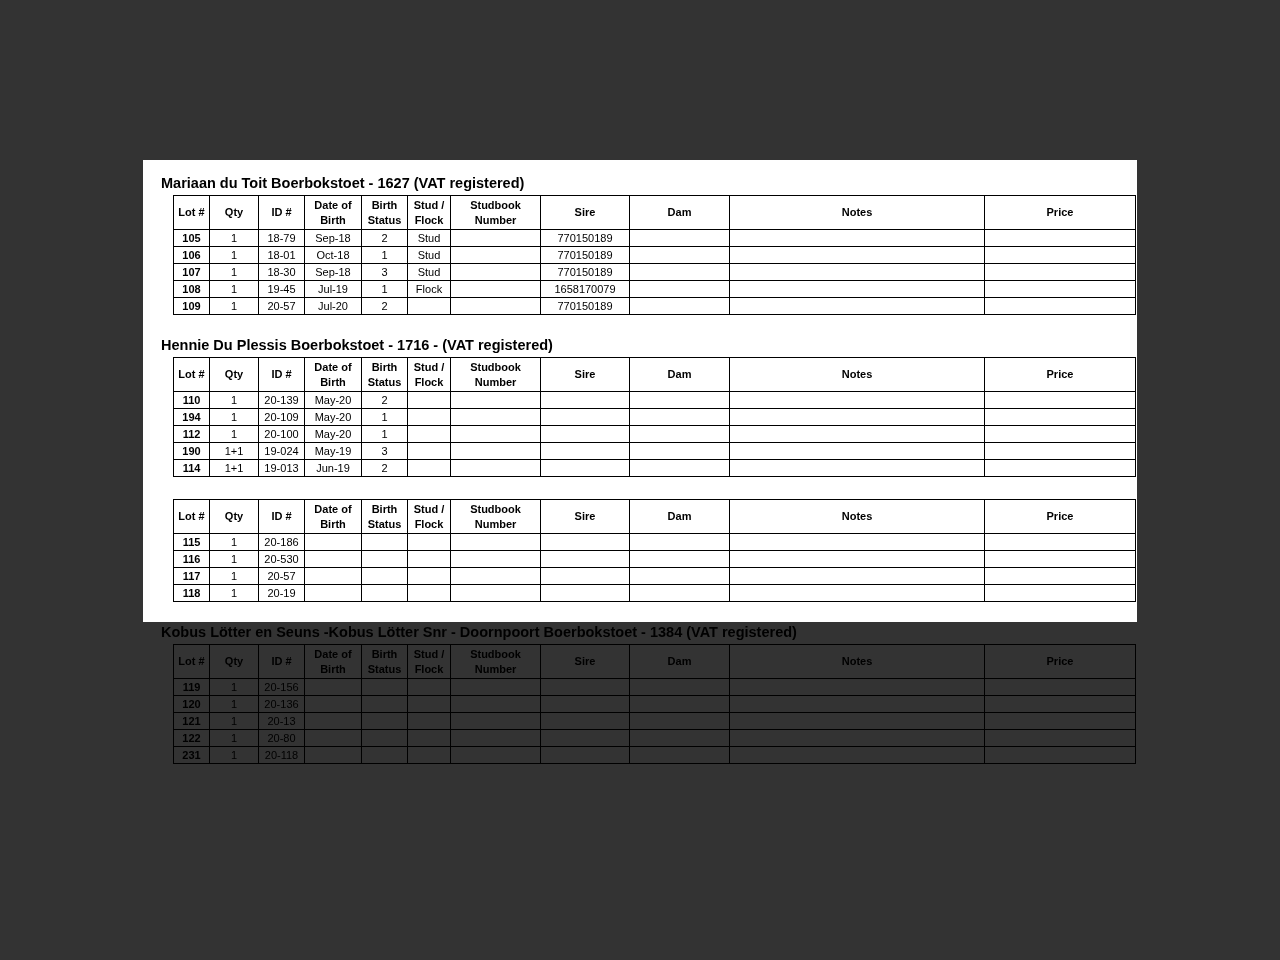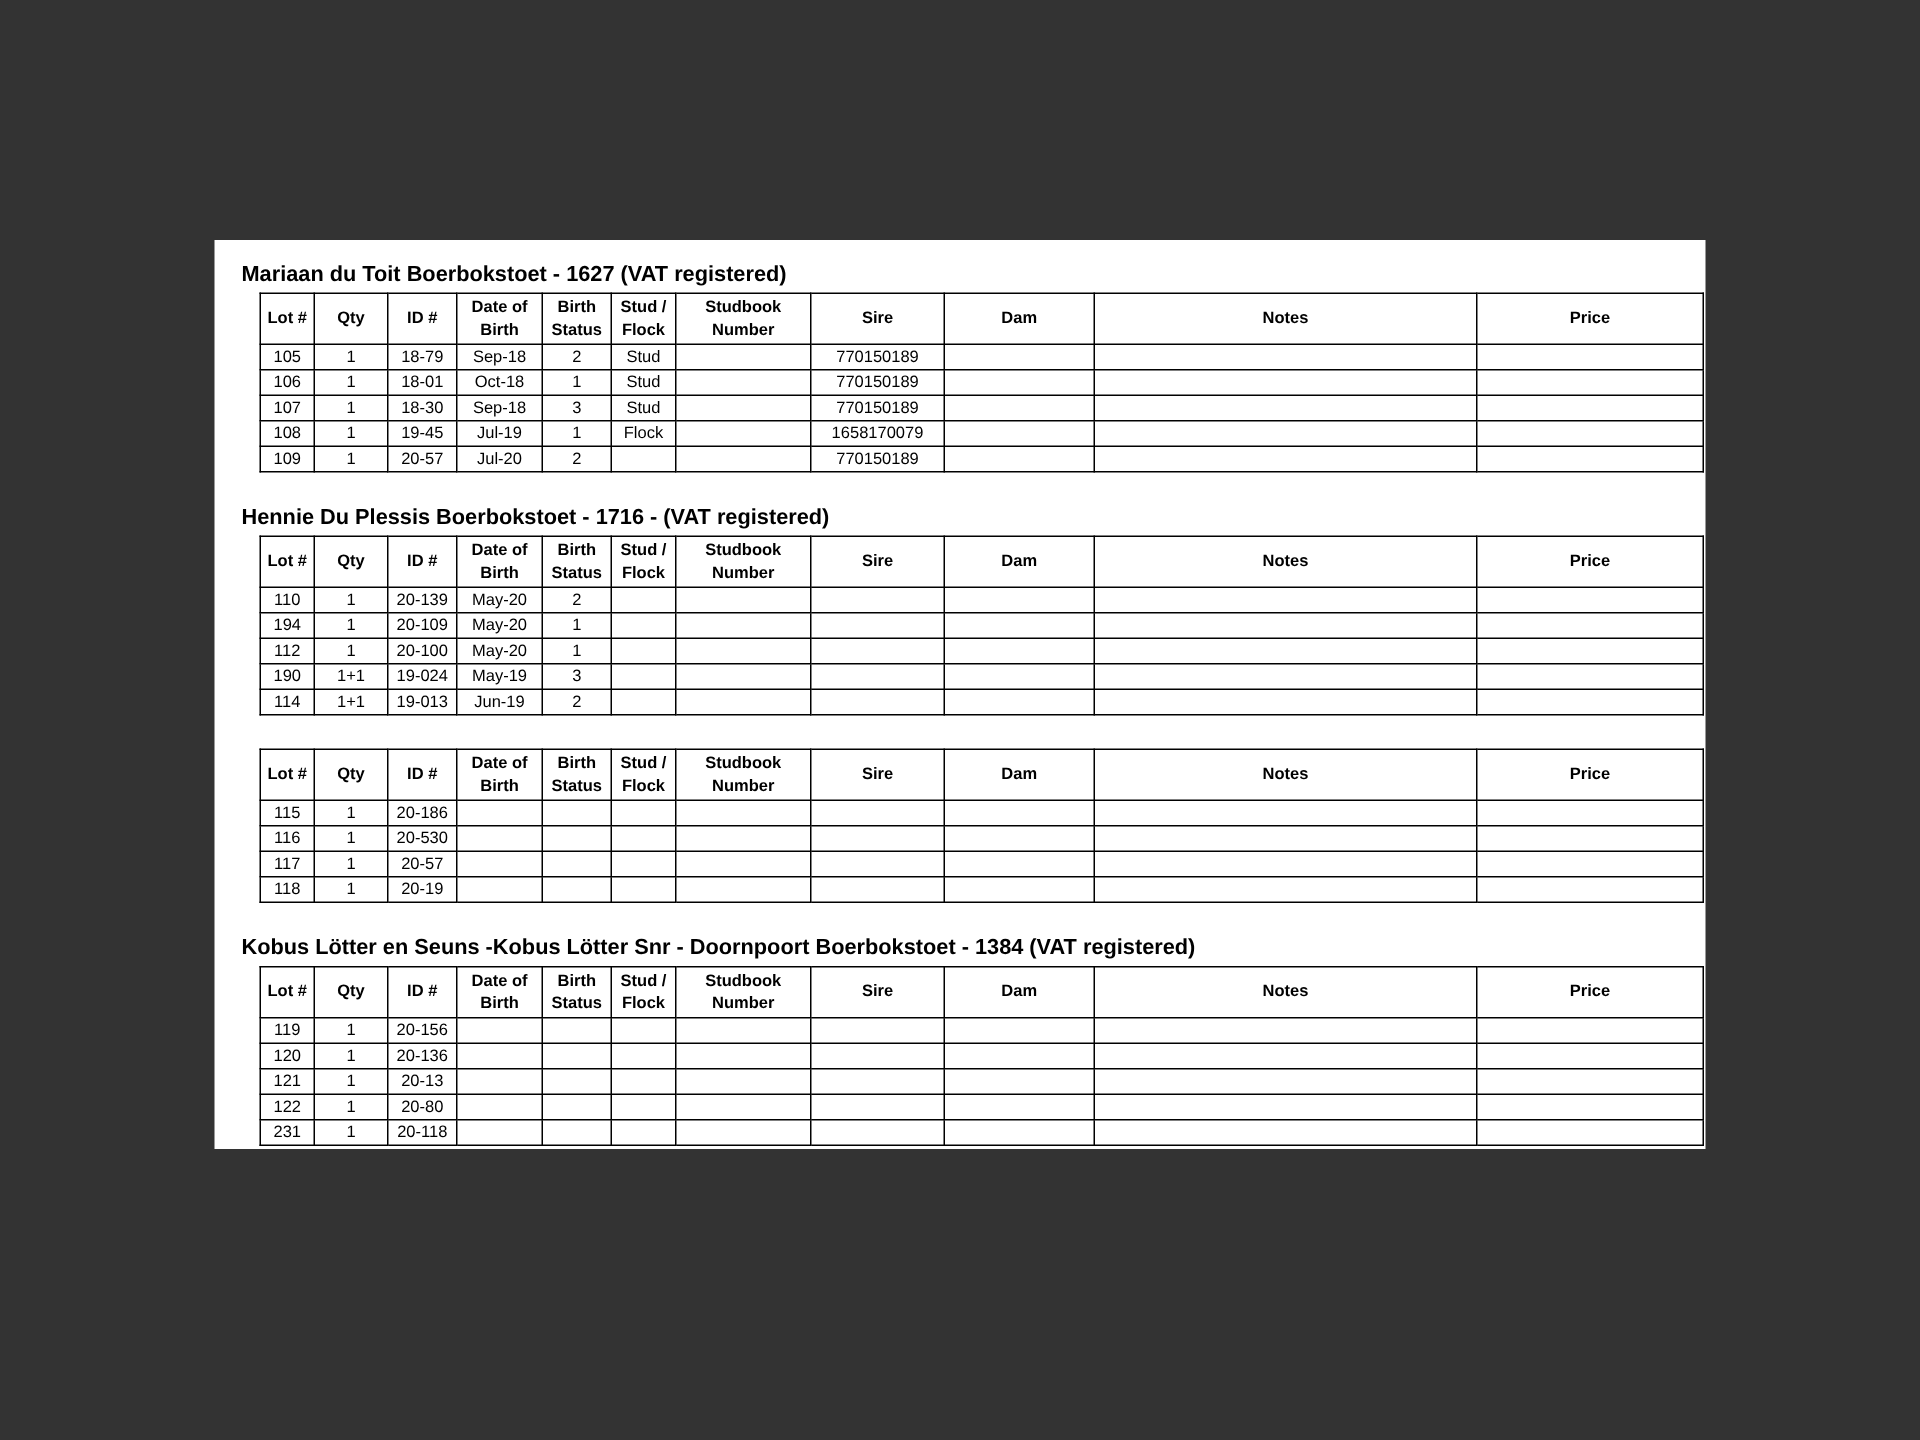--- a/index.html
+++ b/index.html
@@ -10,21 +10,21 @@
     position: relative;
     background: #333333;
     font-family: "Liberation Sans", sans-serif;
     overflow: hidden;
   }
   .page {
     position: absolute;
     left: 143px;
     top: 160px;
     width: 994px;
-    height: 606px;
+    height: 462px;
     background: #ffffff;
     padding: 15px 14px 0 18px;
   }
   .section { margin-bottom: 22px; }
   .section-title {
     font-weight: bold;
     font-size: 14.5px;
     color: #000000;
     margin: 0 0 4px 0;
     white-space: nowrap;
@@ -48,21 +48,21 @@
   .lot-table th {
     font-weight: bold;
     height: 34px;
     line-height: 1.3;
     white-space: pre-line;
   }
   .lot-table td {
     height: 17px;
     white-space: nowrap;
   }
-  .lot-table td:first-child { font-weight: normal; }
+  .lot-table td:first-child { font-weight: bold; }
 </style>
 </head>
 <body>
 
 <div class="page">
   <div id="sections-root">
       <div class="section">
         <div class="section-title">Mariaan du Toit Boerbokstoet - 1627 (VAT registered)</div>
         <table class="lot-table">
           <colgroup>

